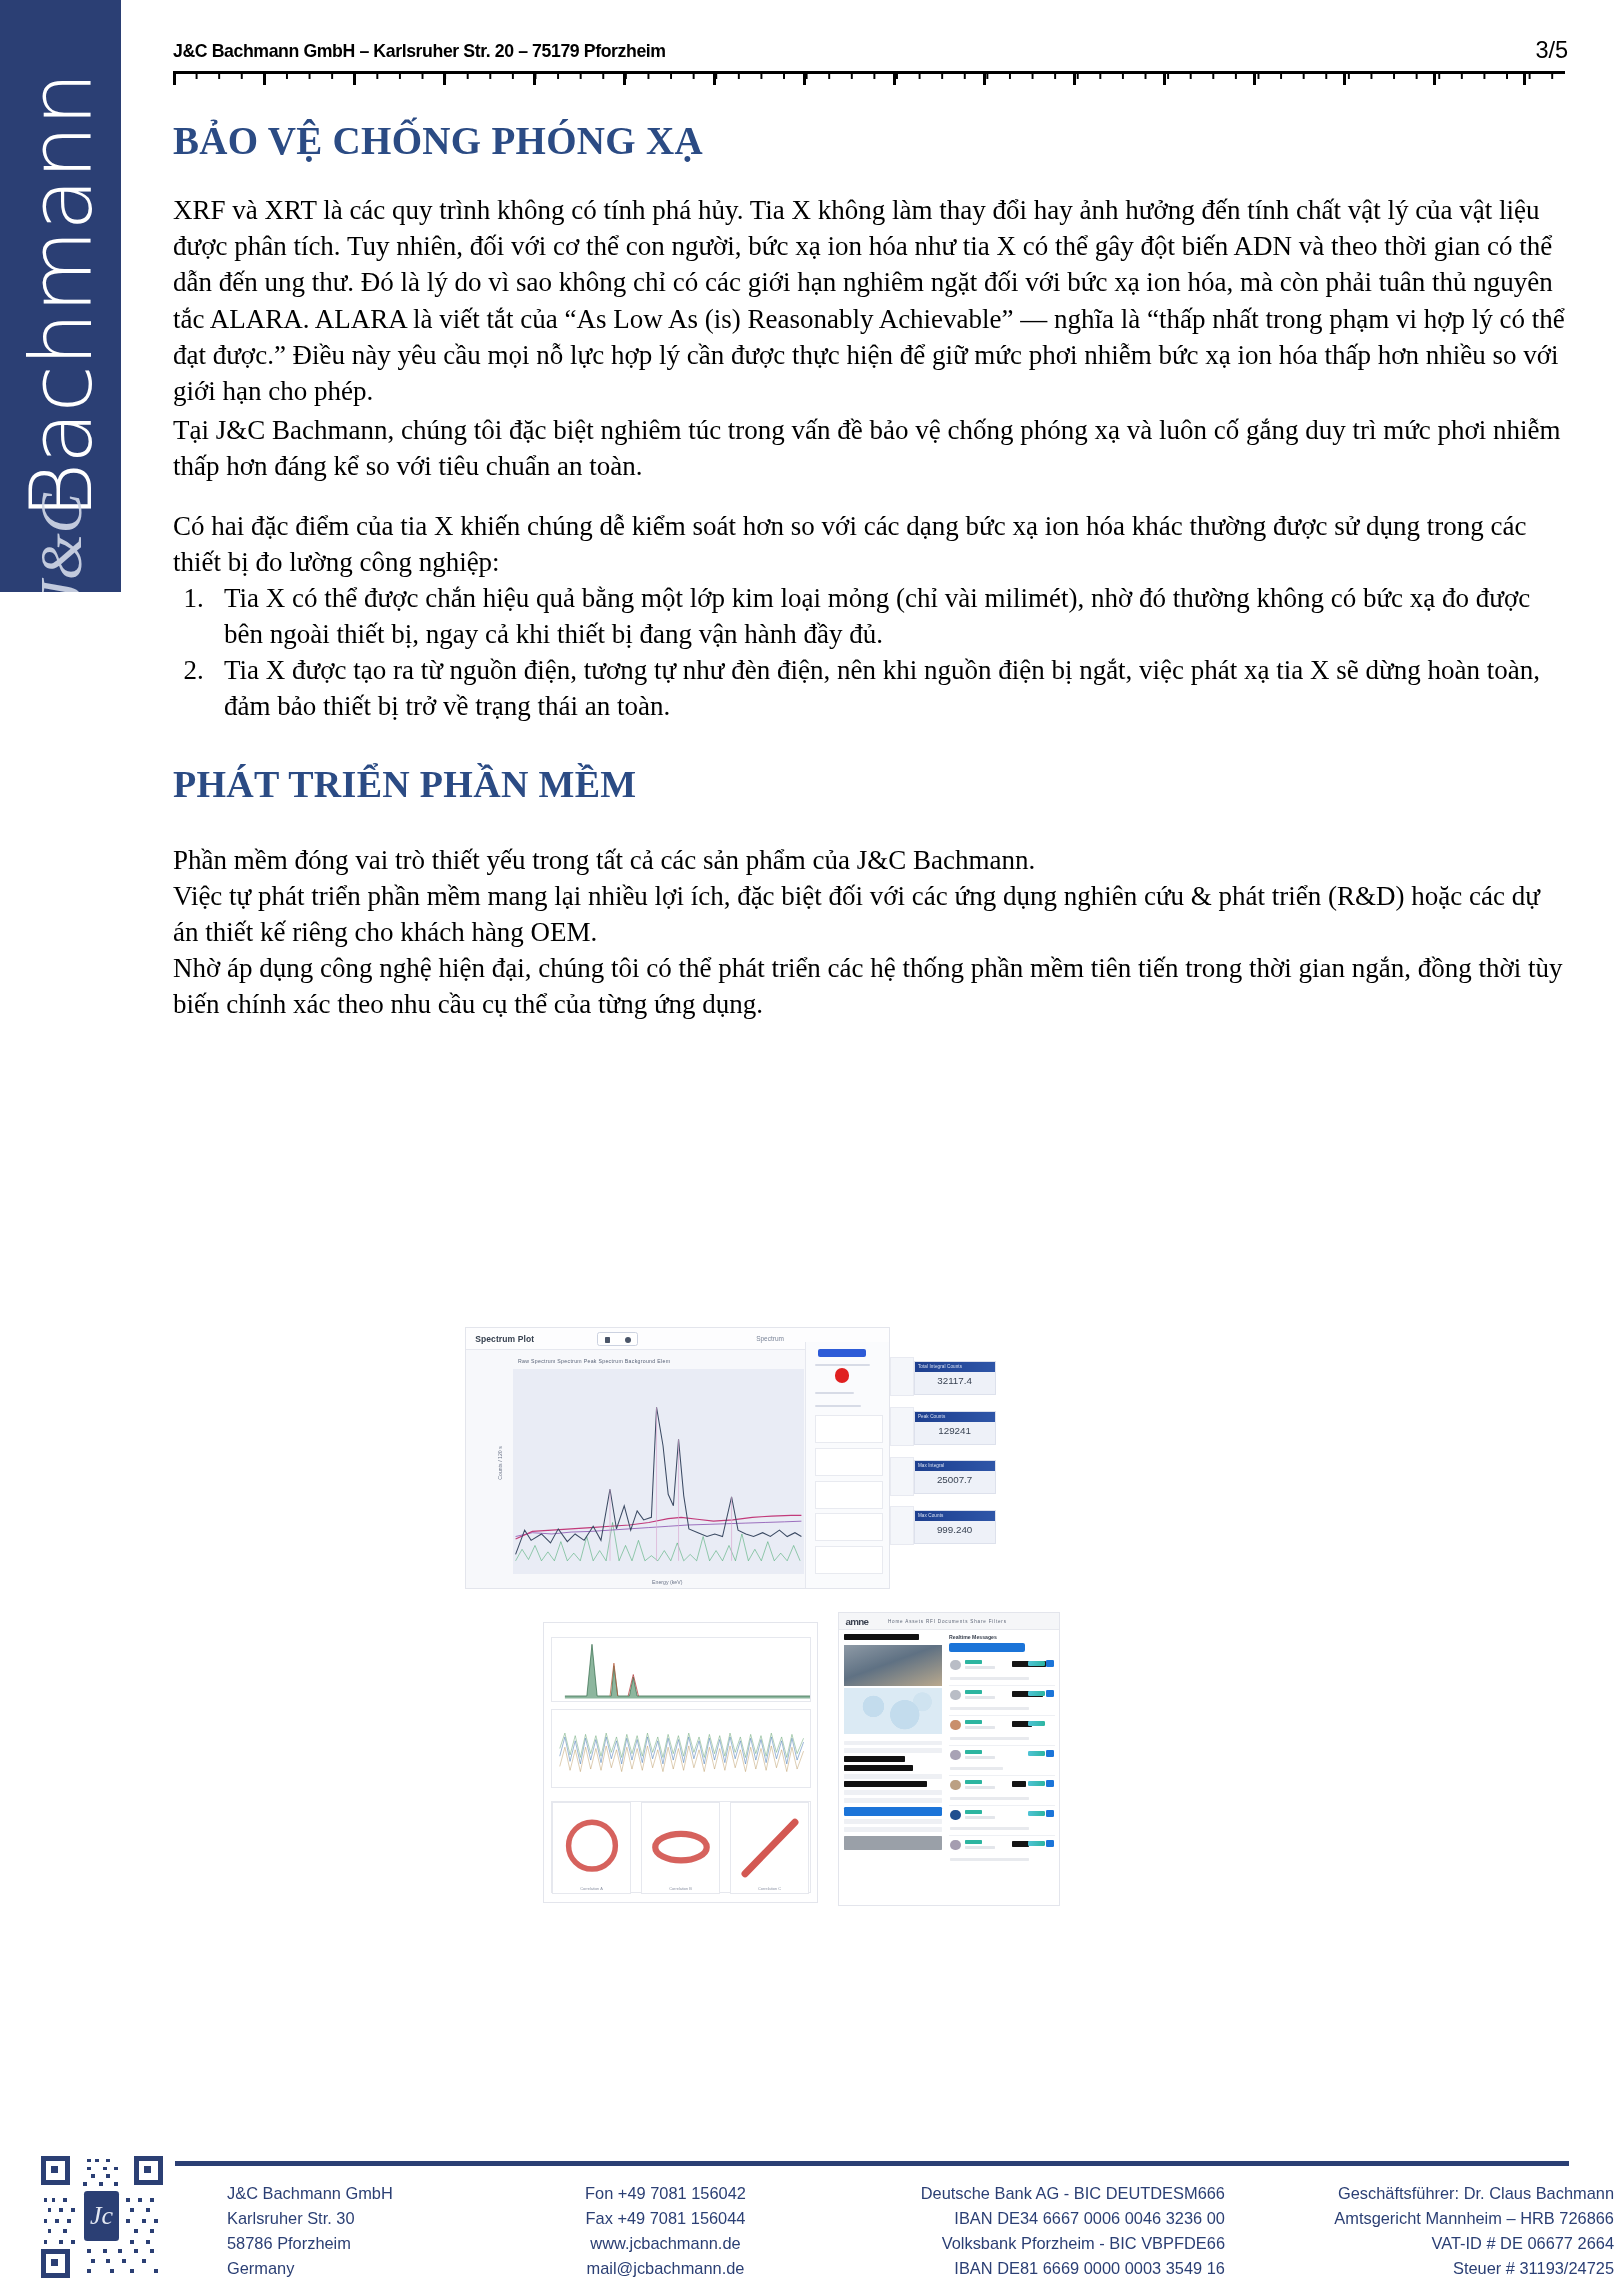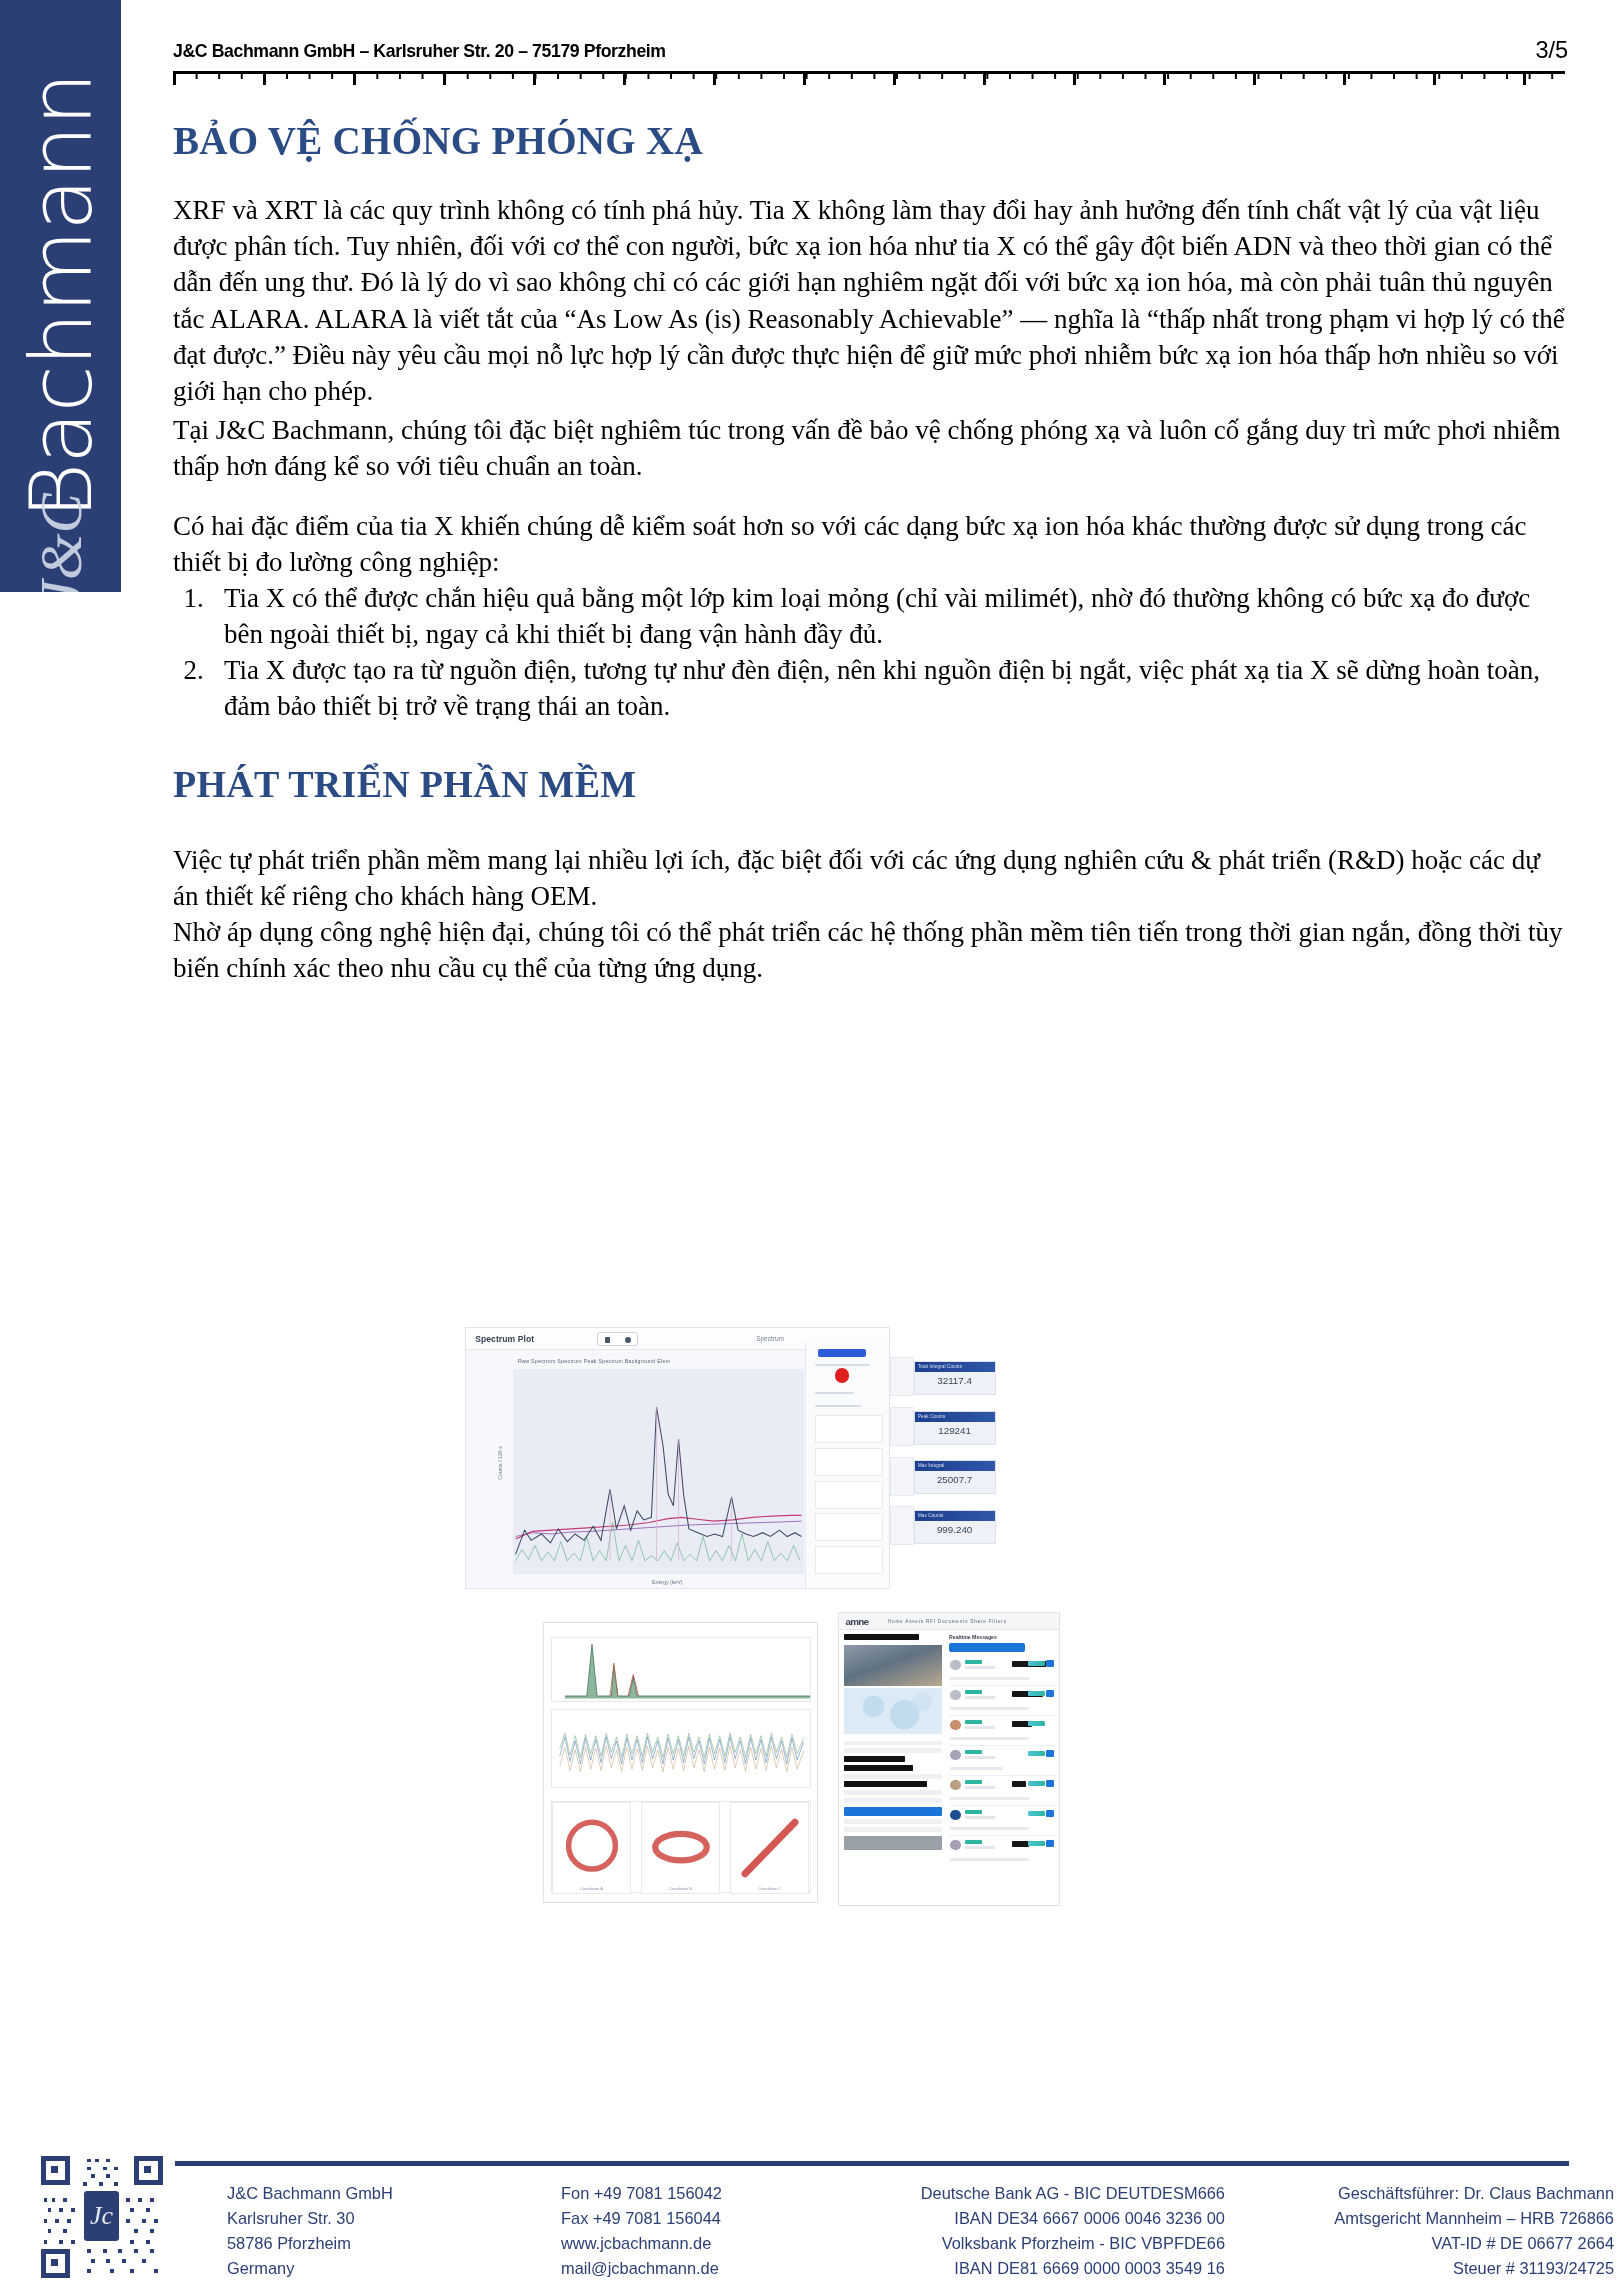--- a/index.html
+++ b/index.html
@@ -452,21 +452,21 @@
     position: absolute;
     top: 63px;
     font-family: "Liberation Sans", sans-serif;
     font-size: 16.4px;
     line-height: 1.52;
     color: #2b3f74;
     white-space: nowrap;
     margin-left: 44px;
   }
   #footer-col-0 { left: 183px; text-align: left; }
-  #footer-col-1 { left: 517px; width: 209px; text-align: left; }
+  #footer-col-1 { left: 517px; width: 209px; text-align: center; }
   #footer-col-2 { left: 775px; width: 406px; text-align: right; }
   #footer-col-3 { left: 1211px; width: 359px; text-align: right; }
 </style>
 </head>
 <body>
 
 <div id="brand-sidebar">
   <div id="brand-wordmark">Bachmann</div>
   <div id="brand-monogram">J&amp;C</div>
 </div>
@@ -496,20 +496,21 @@
     <li>
       <span class="num">2.</span>
       <span>Tia X được tạo ra từ nguồn điện, tương tự như đèn điện, nên khi nguồn điện bị ngắt, việc phát xạ tia X sẽ dừng hoàn toàn, đảm bảo thiết bị trở về trạng thái an toàn.</span>
     </li>
   </ol>
 
   <div class="block-gap"></div>
 
   <h2 class="section-title-2">PHÁT TRIỂN PHẦN MỀM</h2>
 
+  <p class="body-text">Phần mềm đóng vai trò thiết yếu trong tất cả các sản phẩm của J&amp;C Bachmann.</p>
   <p class="body-text">Việc tự phát triển phần mềm mang lại nhiều lợi ích, đặc biệt đối với các ứng dụng nghiên cứu &amp; phát triển (R&amp;D) hoặc các dự án thiết kế riêng cho khách hàng OEM.</p>
   <p class="body-text">Nhờ áp dụng công nghệ hiện đại, chúng tôi có thể phát triển các hệ thống phần mềm tiên tiến trong thời gian ngắn, đồng thời tùy biến chính xác theo nhu cầu cụ thể của từng ứng dụng.</p>
 </div>
 
 <div id="figure-area">
 
   <div class="shot" id="shot-spectrum">
     <div class="app-bar"></div>
     <div class="app-title">Spectrum Plot</div>
     <div class="seg-group">

